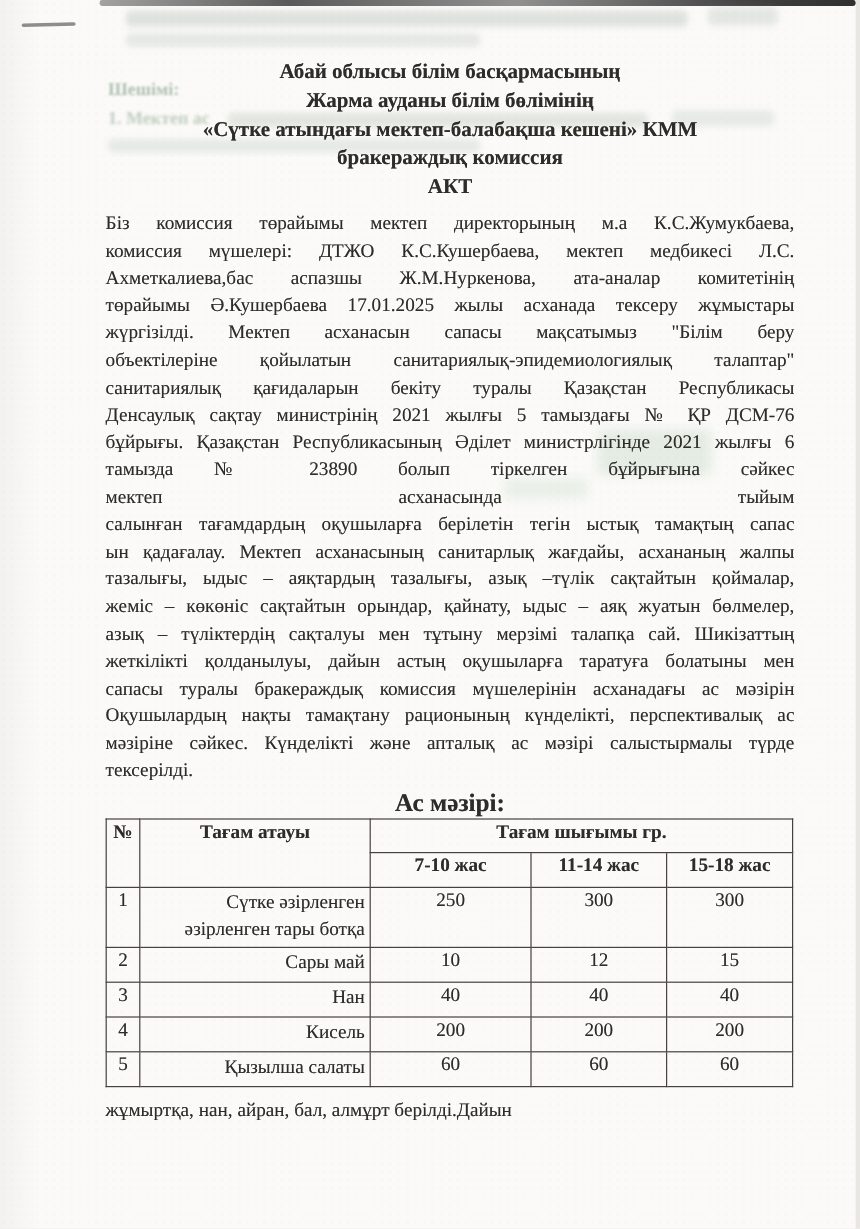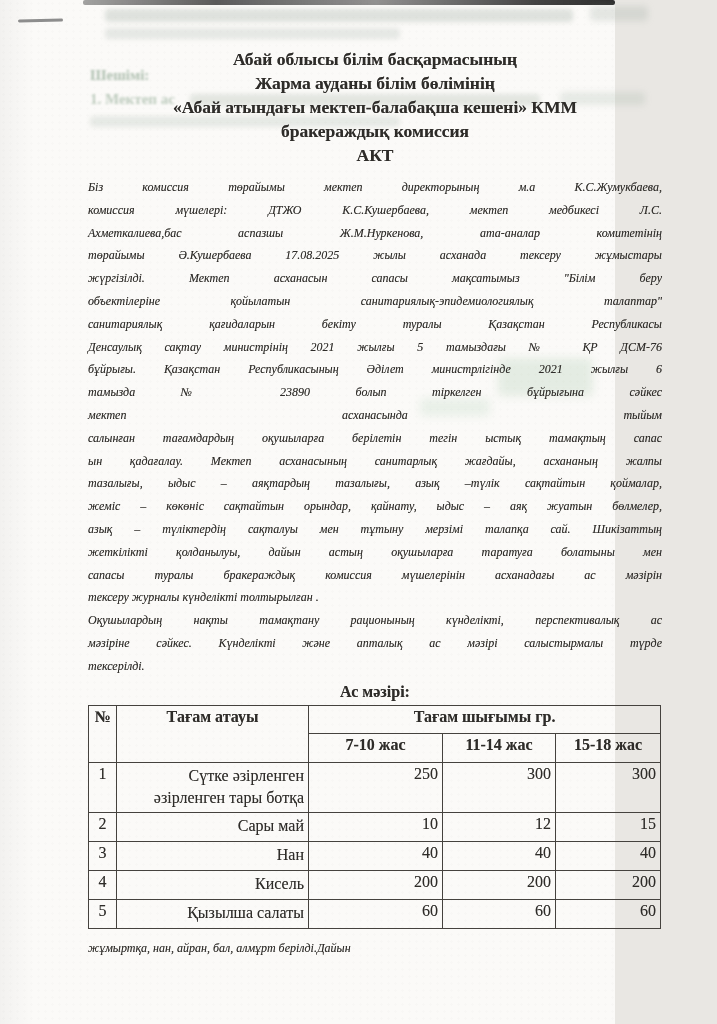--- a/index.html
+++ b/index.html
@@ -1,18 +1,18 @@
 <!DOCTYPE html>
 <html><head>
 <meta charset="utf-8">
 <style>
   html,body{margin:0;padding:0;}
   body{width:717px;height:1024px;overflow:hidden;background:#e9e7e3;}
   .page{
-    position:relative;width:615px;height:1024px;
+    position:relative;width:713px;height:1024px;
     background:#fbfaf8;
     background-image:radial-gradient(rgba(60,55,45,0.015) 1px, transparent 1.2px);
     background-size:7px 7px;
     font-family:"Liberation Serif","DejaVu Serif",serif;
     color:#2e2c29;
   }
   .page::before{ 
     content:"";position:absolute;left:0;top:0;bottom:0;width:34px;
     background:linear-gradient(90deg,rgba(0,0,0,0.035),rgba(0,0,0,0));
     pointer-events:none;
@@ -38,39 +38,39 @@
   .g4{left:90px;top:91px;font-size:15px;color:rgba(105,140,110,.42);filter:blur(1.3px);}
   .g4b{left:190px;top:94px;width:350px;height:12px;background:rgba(140,158,142,.22);filter:blur(2.6px);}
   .g4c{left:560px;top:92px;width:85px;height:13px;background:rgba(140,158,142,.18);filter:blur(3px);}
   .g5{left:90px;top:116px;width:310px;height:11px;background:rgba(140,158,142,.18);filter:blur(2.8px);}
   .g6{left:498px;top:358px;width:95px;height:38px;background:rgba(110,170,120,.16);filter:blur(5px);}
   .g7{left:420px;top:398px;width:70px;height:18px;background:rgba(110,170,120,.12);filter:blur(5px);}
   
   .content{position:absolute;left:88px;top:0;width:574px;}
   .doc-header{margin-top:47px;text-align:center;font-weight:bold;font-size:17.5px;line-height:24px;
     text-shadow:0 0 .5px rgba(46,44,41,.55);}
-  .para{font-size:12px;text-shadow:0 0 .4px rgba(46,44,41,.45);font-style:italic;}
+  .para{font-size:16px;text-shadow:0 0 .4px rgba(46,44,41,.45);}
   .p1{margin-top:9px;}
   .bodyline{line-height:22.8px;white-space:normal;}
   .jline{text-align:justify;text-align-last:justify;}
   .jline.end{text-align-last:left;}
-  .table-title{margin-top:2px;text-align:center;font-weight:bold;font-size:16px;line-height:24px;
+  .table-title{margin-top:2px;text-align:center;font-weight:bold;font-size:21px;line-height:24px;
     text-shadow:0 0 .5px rgba(46,44,41,.55);}
   table.menu{border-collapse:collapse;width:572px;table-layout:fixed;margin-top:1px;
     font-size:16px;}
   table.menu td,table.menu th{border:1.6px solid #45423e;padding:2px 4px;vertical-align:top;
     text-shadow:0 0 .4px rgba(46,44,41,.45);}
   table.menu th{font-weight:bold;text-align:center;}
   th.group{height:23px;vertical-align:middle;margin-left:32px;}
   th.age{height:24px;vertical-align:middle;}
   td.noCell{text-align:center;}
   th.noHead{vertical-align:top;padding-top:4px;}
   th.dishHead{vertical-align:middle;text-align:left;padding-left:10px;}
   td.dish{text-align:right;padding-left:10px;line-height:22px;}
-  td.val{text-align:right;padding-top:3px;}
+  td.val{text-align:center;padding-top:3px;}
   tr.datarow td{height:24px;}
   tr.datarow.tall td{height:45px;}
   .footer-para{margin-top:8px;}
   .footer-para .bodyline{line-height:23px;}
 </style>
 </head>
 <body>
 
 <div class="page">
 
@@ -86,45 +86,44 @@
   <div class="ghost bar g4c"></div>
   <div class="ghost bar g5"></div>
   <div class="ghost bar g6"></div>
   <div class="ghost bar g7"></div>
 
   <div class="content">
 
     <div class="doc-header">
       <div>Абай облысы білім басқармасының</div>
       <div>Жарма ауданы білім бөлімінің</div>
-      <div>«Абай атындағы мектеп-балабақша кешені» КММ</div>
+      <div>«Сүтке атындағы мектеп-балабақша кешені» КММ</div>
       <div>бракераждық комиссия</div>
       <div>АКТ</div>
     </div>
 
     <div class="para p1">
       <div class="bodyline jline">Біз комиссия төрайымы мектеп директорының м.а К.С.Жумукбаева,</div>
       <div class="bodyline jline">комиссия мүшелері: ДТЖО К.С.Кушербаева, мектеп медбикесі Л.С.</div>
       <div class="bodyline jline">Ахметкалиева,бас аспазшы Ж.М.Нуркенова, ата-аналар комитетінің</div>
-      <div class="bodyline jline">төрайымы Ә.Кушербаева 17.08.2025 жылы асханада тексеру жұмыстары</div>
+      <div class="bodyline jline">төрайымы Ә.Кушербаева 17.01.2025 жылы асханада тексеру жұмыстары</div>
       <div class="bodyline jline">жүргізілді. Мектеп асханасын сапасы мақсатымыз "Білім беру</div>
       <div class="bodyline jline">объектілеріне қойылатын санитариялық-эпидемиологиялық талаптар"</div>
       <div class="bodyline jline">санитариялық қағидаларын бекіту туралы Қазақстан Республикасы</div>
       <div class="bodyline jline">Денсаулық сақтау министрінің 2021 жылғы 5 тамыздағы № ҚР ДСМ-76</div>
       <div class="bodyline jline">бұйрығы. Қазақстан Республикасының Әділет министрлігінде 2021 жылғы 6</div>
       <div class="bodyline jline">тамызда № 23890 болып тіркелген бұйрығына сәйкес</div>
       <div class="bodyline jline">мектеп асханасында тыйым</div>
       <div class="bodyline jline">салынған тағамдардың оқушыларға берілетін тегін ыстық тамақтың сапас</div>
       <div class="bodyline jline">ын қадағалау. Мектеп асханасының санитарлық жағдайы, асхананың жалпы</div>
       <div class="bodyline jline">тазалығы, ыдыс – аяқтардың тазалығы, азық –түлік сақтайтын қоймалар,</div>
       <div class="bodyline jline">жеміс – көкөніс сақтайтын орындар, қайнату, ыдыс – аяқ жуатын бөлмелер,</div>
       <div class="bodyline jline">азық – түліктердің сақталуы мен тұтыну мерзімі талапқа сай. Шикізаттың</div>
       <div class="bodyline jline">жеткілікті қолданылуы, дайын астың оқушыларға таратуға болатыны мен</div>
       <div class="bodyline jline">сапасы туралы бракераждық комиссия мүшелерінін асханадағы ас мәзірін</div>
-      <div class="bodyline jline end">тексеру журналы күнделікті толтырылған .</div>
     </div>
 
     <div class="para">
       <div class="bodyline jline">Оқушылардың нақты тамақтану рационының күнделікті, перспективалық ас</div>
       <div class="bodyline jline">мәзіріне сәйкес. Күнделікті және апталық  ас мәзірі  салыстырмалы түрде</div>
       <div class="bodyline jline end">тексерілді.</div>
     </div>
 
     <div class="table-title">Ас мәзірі:</div>
 

